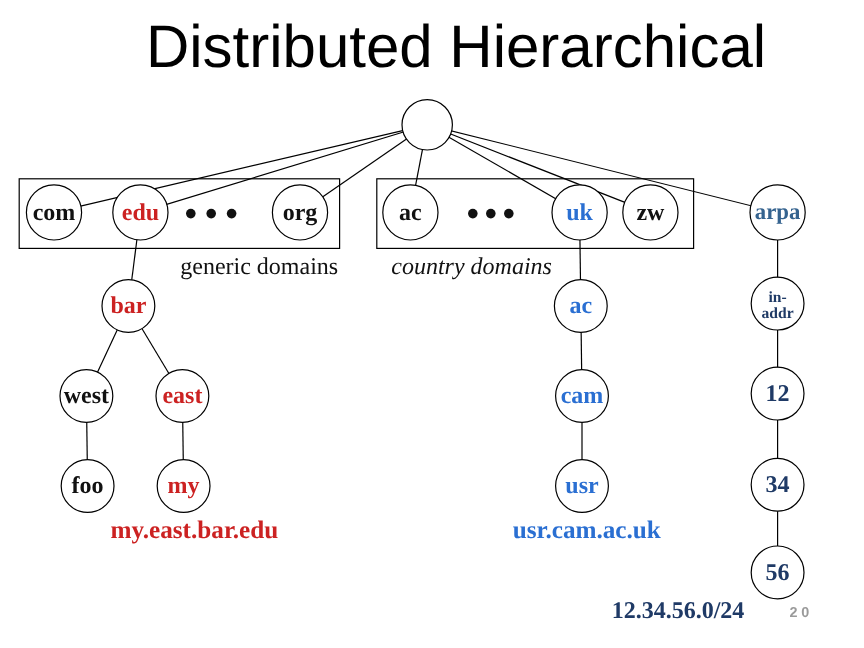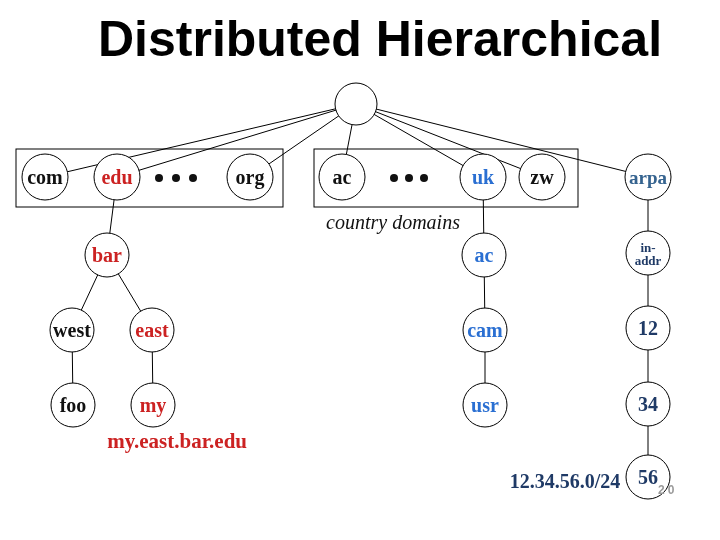--- a/index.html
+++ b/index.html
@@ -9,21 +9,21 @@
     background:#ffffff;
     overflow:hidden;
     font-family:"Liberation Serif", serif;
   }
   #tree-svg{position:absolute;left:0;top:0;z-index:2;}
   .abs{position:absolute;}
   .title{
     left:0;right:0;top:13px;
     text-align:center;
     font-family:"Liberation Sans", sans-serif;
-    font-weight:700;
+    font-weight:400;
     font-size:50px;
     line-height:52px;
     color:#000;
     z-index:3;
     white-space:nowrap;
     margin-left:40px;
   }
   .root-label{
     left:389px;top:93px;
     font-size:20px;
@@ -47,21 +47,21 @@
     text-align:center;
     font-weight:bold;
     font-size:21px;
     z-index:2;
     white-space:nowrap;
   }
   .fqdn.left{left:77px;top:429px;}
   .fqdn.mid{left:404px;top:429px;}
   .fqdn.right{left:480px;top:470px;font-size:20px;}
   .page-num{
-    left:658px;top:483px;
+    left:658px;top:503px;
     font-family:"Liberation Sans", sans-serif;
     font-weight:bold;
     font-size:12px;
     letter-spacing:3px;
     z-index:2;
   }
 </style>
 </head>
 <body>
 
@@ -134,23 +134,25 @@
       <text x="648" y="328" text-anchor="middle" dominant-baseline="central" font-family="&quot;Liberation Serif&quot;, serif" font-weight="bold" font-size="20" fill="#1f3a66">12</text>
       <text x="648" y="404" text-anchor="middle" dominant-baseline="central" font-family="&quot;Liberation Serif&quot;, serif" font-weight="bold" font-size="20" fill="#1f3a66">34</text>
       <text x="648" y="477" text-anchor="middle" dominant-baseline="central" font-family="&quot;Liberation Serif&quot;, serif" font-weight="bold" font-size="20" fill="#1f3a66">56</text>
     </svg>
 
 
   <div class="abs title">
     <div>Distributed Hierarchical</div>
   </div>
 
+  <div class="abs caption generic">generic domains</div>
 
   <div class="abs caption country">country domains</div>
 
-  <div class="abs fqdn left" style="color: rgb(204, 34, 34); text-align: right;">my.east.bar.edu</div>
+  <div class="abs fqdn left" style="color: rgb(204, 34, 34);">my.east.bar.edu</div>
 
+  <div class="abs fqdn mid" style="color: rgb(42, 111, 210);">usr.cam.ac.uk</div>
 
-  <div class="abs fqdn right" style="color: rgb(31, 58, 102);">12.34.56.0/24</div>
+  <div class="abs fqdn right" style="color: rgb(31, 58, 102); margin-top: 28px;">12.34.56.0/24</div>
 
   <div class="abs page-num" style="color: rgb(154, 154, 154);">20</div>
 
 </div>
 
 </body></html>

